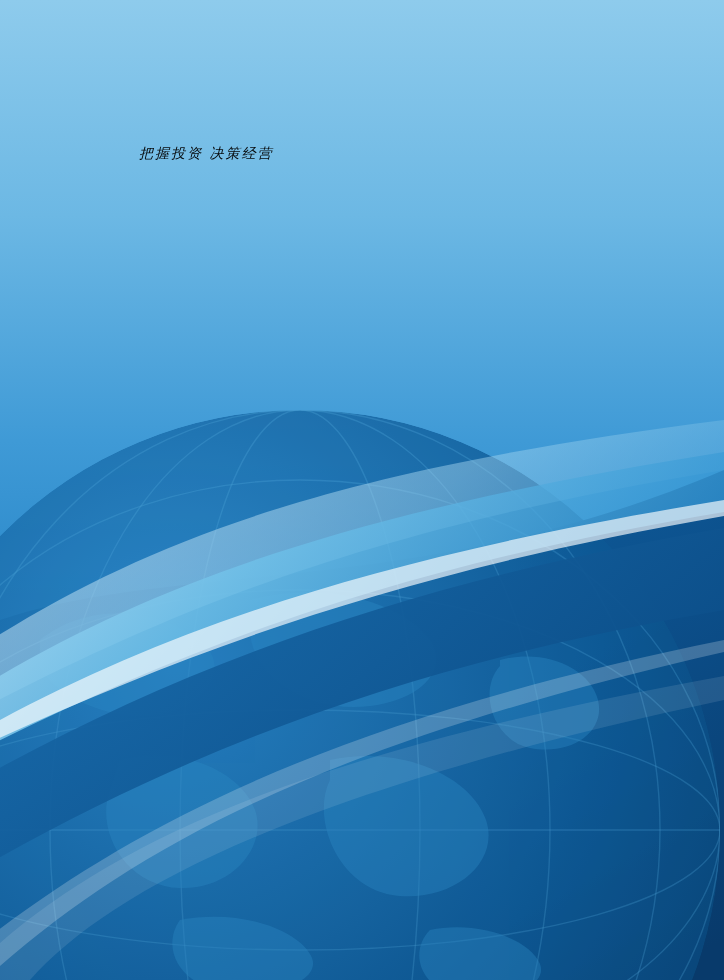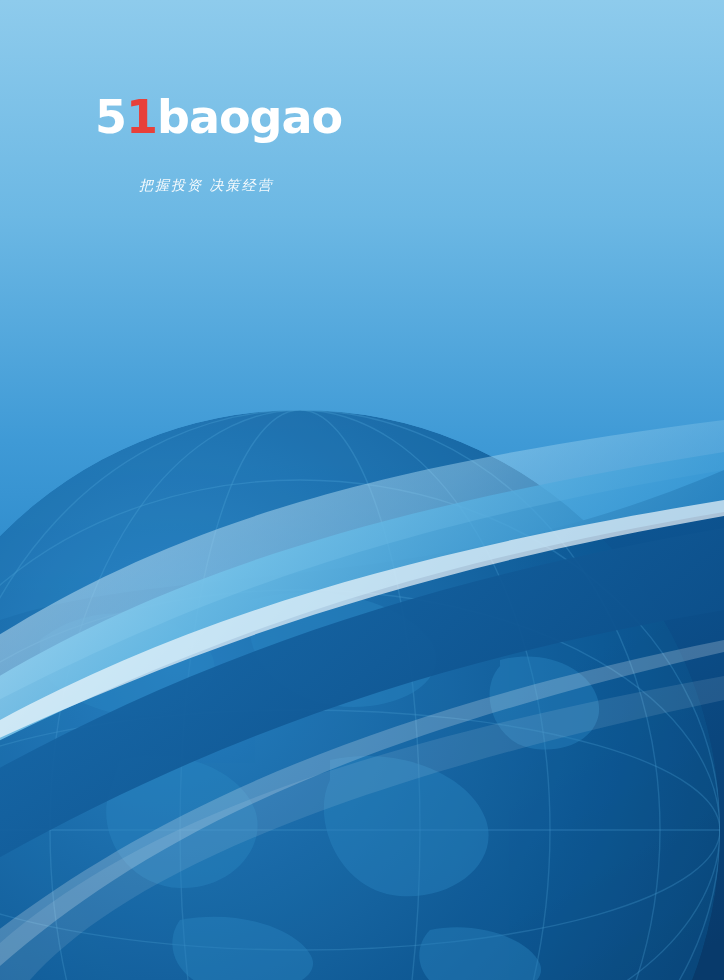--- a/index.html
+++ b/index.html
@@ -55,28 +55,27 @@
   .logo-mark .digit-5 {
     color: #ffffff;
   }
   .logo-mark .digit-1 {
     color: #e8403a;
   }
   .logo-tagline {
     position: absolute;
     left: 44px;
     top: 55px;
-    color: #ffffff;
+    color: #000000;
     font-family: "DejaVu Sans", sans-serif;
     font-size: 14px;
     letter-spacing: 2px;
     font-style: italic;
     white-space: nowrap;
     opacity: 0.95;
-    margin-top: 32px;
   }
 
   
   .report-title {
     position: absolute;
     left: 96px;
     top: 243px;
     width: 580px;
     color: #ffffff;
     font-family: "DejaVu Sans", sans-serif;
@@ -168,18 +167,17 @@
       <path d="M-40,742 C160,628 380,556 724,500 L724,516 C390,574 180,654 -40,756 Z" fill="#ffffff" fill-opacity="0.65"></path>
 
       <path d="M-40,790 C170,670 400,584 724,528 L724,610 C430,660 200,740 -40,880 Z" fill="url(#swoosh3)"></path>
 
       <path d="M-40,980 C80,860 260,760 724,676 L724,700 C300,790 110,890 30,980 Z" fill="#ffffff" fill-opacity="0.10"></path>
       <path d="M-40,960 C120,830 330,720 724,640 L724,652 C340,740 140,840 -10,975 Z" fill="#ffffff" fill-opacity="0.22"></path>
     </g>
   </svg>
 
   <div class="logo-block">
-    <div class="logo-mark"><span class="digit-5">5</span><span class="digit-1">1</span><span class="logo-word">baogao</span></div>
     <div class="logo-tagline">把握投资 决策经营</div>
   </div>
 
 
 </div>
 
 </body></html>

